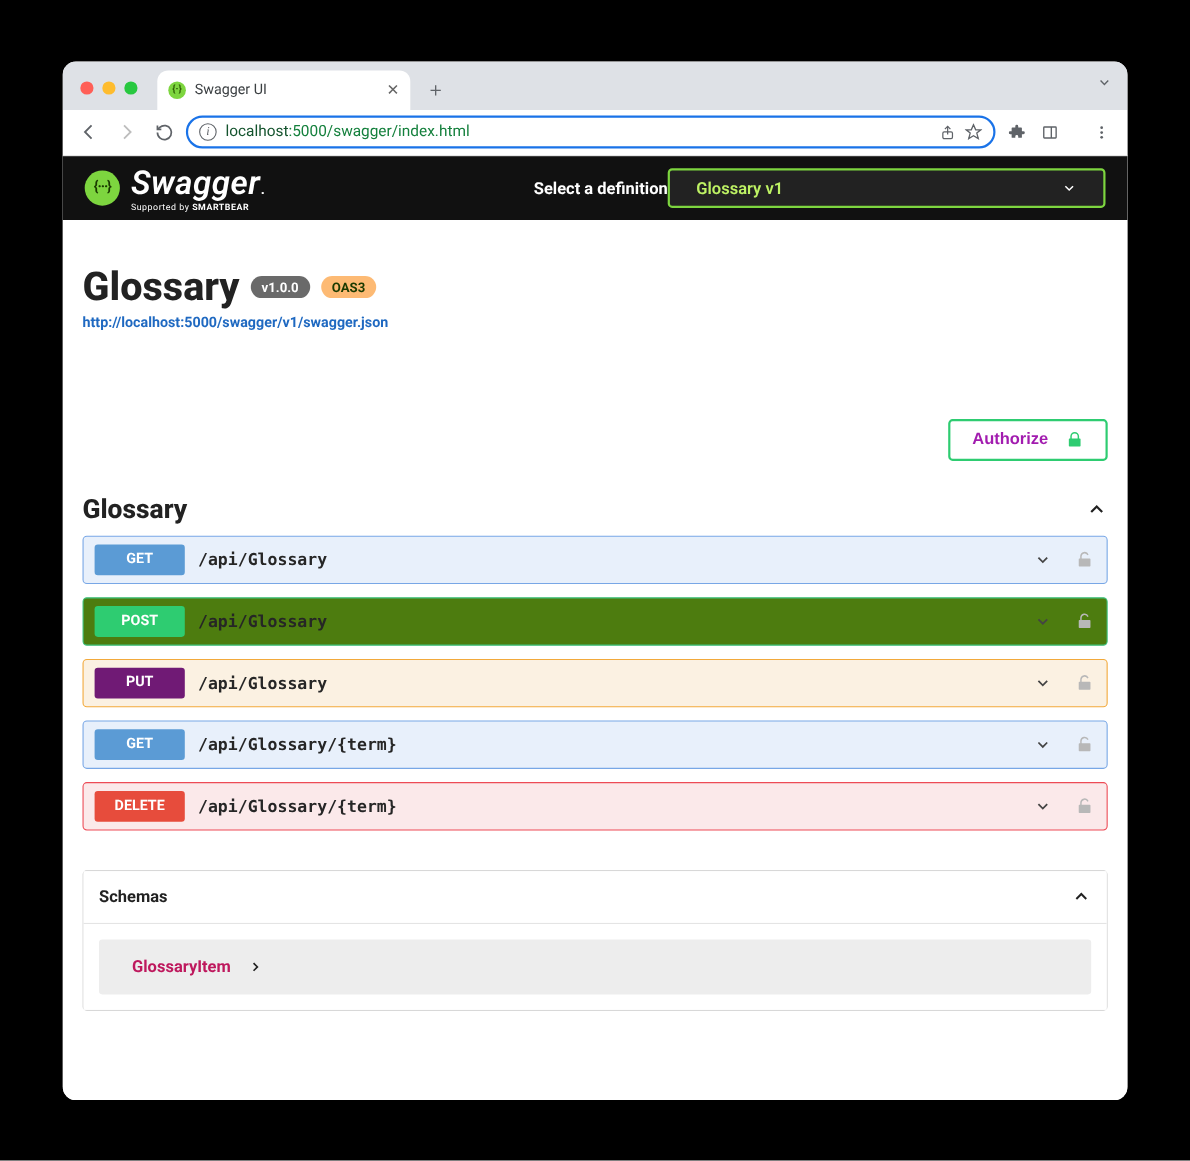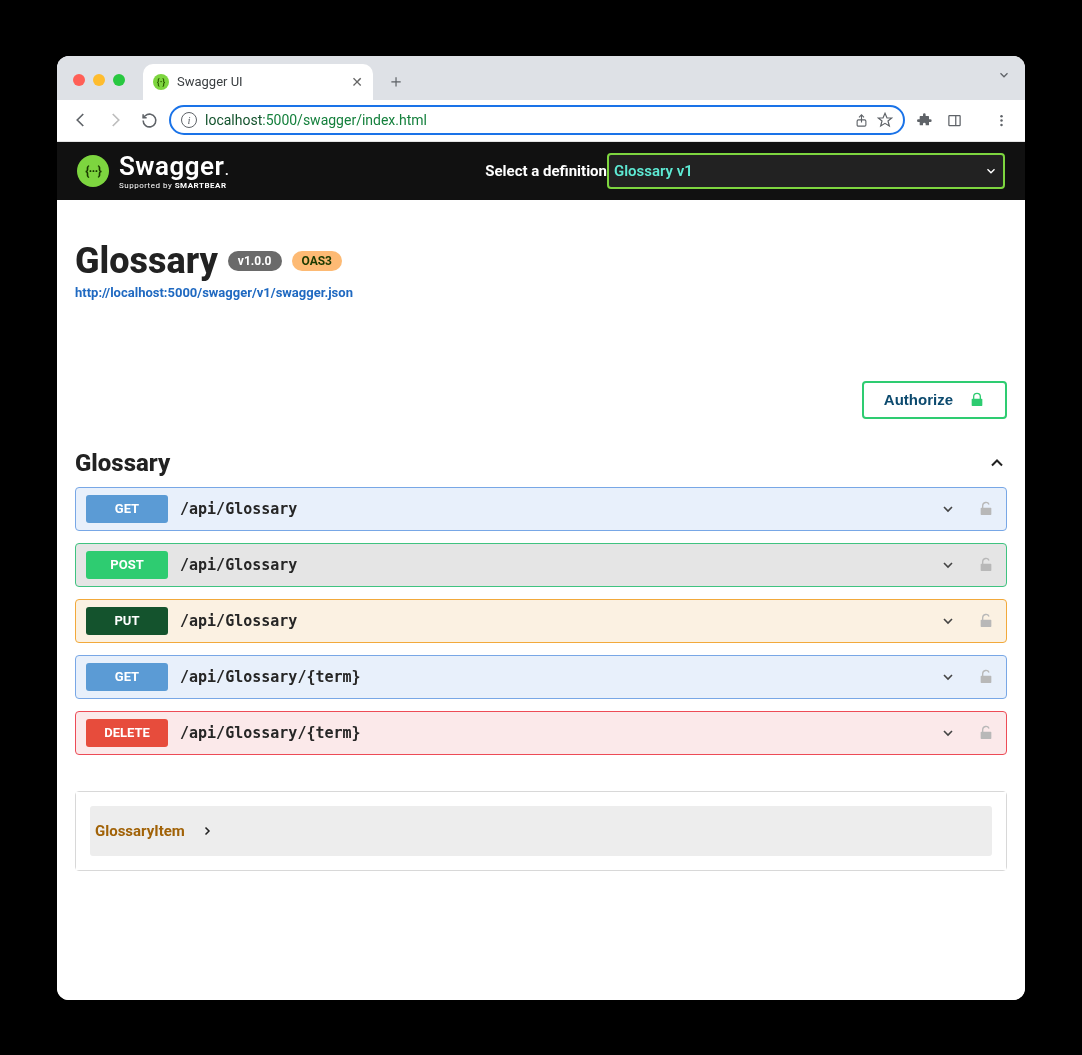--- a/index.html
+++ b/index.html
@@ -95,44 +95,44 @@
     padding:0 20px;
   }
   .swagger-logo{display:flex;align-items:center;gap:10px;}
   .swagger-logo .circle{
     width:32px;height:32px;border-radius:50%;
     background:#7dd53f;
     display:flex;align-items:center;justify-content:center;
     color:#1a3a00;font-weight:bold;font-size:13px;letter-spacing:-1px;
   }
   .swagger-logo .text{color:#fff;}
-  .swagger-logo .text .big{font-size:26px;font-weight:600;letter-spacing:0.5px;}
+  .swagger-logo .text .big{font-size:30px;font-weight:600;letter-spacing:0.5px;font-style:italic;}
   .swagger-logo .text .small{font-size:8px;display:block;letter-spacing:0.5px;}
   .swagger-logo .text .small b{font-weight:700;}
   .topbar-spacer{flex:1;}
   .select-label{color:#fff;font-weight:700;font-size:15px;margin-right:0;}
   .definition-select{
     width:398px;height:36px;
     border:2px solid #7dd53f;border-radius:4px;
-    background:#222;color:#5eead4;
+    background:#222;color:#bef264;
     display:flex;align-items:center;justify-content:space-between;
-    padding:0 5px;font-size:15px;font-weight:600;
+    padding:0 24px;font-size:15px;font-weight:600;
   }
   
   .content{flex:1; overflow:auto; background:#fff; padding:0 18px 30px;}
   .info-block{padding:40px 0 10px;}
   .api-title{display:flex;align-items:center;gap:10px;}
   .api-title h1{font-size:36px;font-weight:800;color:#222;}
   .pill{border-radius:14px;padding:3px 10px;font-size:12px;font-weight:700;color:#fff;}
   .pill.ver{background:#6a6a6a;}
   .pill.oas{background:#fdba74;color:#1a3a00;}
   .spec-link{color:#1f69c1;font-size:13px;text-decoration:none;font-weight:bold;}
   .authorize-row{display:flex;justify-content:flex-end;margin:70px 0 30px;}
   .authorize-btn{
-    border:2px solid #2ecc71;background:#fff;color:#0c4a6e;
+    border:2px solid #2ecc71;background:#fff;color:#a21caf;
     border-radius:4px;height:38px;padding:0 20px;
     display:flex;align-items:center;gap:16px;
     font-size:15px;font-weight:700;
   }
   
   .tag-header{display:flex;align-items:center;justify-content:space-between;margin:16px 0 10px;}
   .tag-header h2{font-size:24px;font-weight:800;color:#222;}
   .tag-header .caret{color:#333;}
   
   .op{
@@ -147,39 +147,39 @@
   .op .method{
     width:82px;height:28px;border-radius:3px;
     display:flex;align-items:center;justify-content:center;
     color:#fff;font-weight:700;font-size:13px;
   }
   .op .path{color:#262626;font-weight:600;font-size:15px;font-family:ui-monospace,Menlo,Consolas,monospace;}
   .op .spacer{flex:1;}
   .op .chev, .op .lock{color:#555;}
   .op .lock{color:#b4b4b4;margin-left:10px;margin-right:2px;}
   .op.get{background:#e8f0fb;border-color:#78a7e6;} .op.get .method{background:#5b9bd5;}
-  .op.post{background:#e5e5e5;border-color:#3fc380;} .op.post .method{background:#2ecc71;}
-  .op.put{background:#fbf1e2;border-color:#f2a93b;} .op.put .method{background:#14532d;}
+  .op.post{background:#4d7c0f;border-color:#3fc380;} .op.post .method{background:#2ecc71;}
+  .op.put{background:#fbf1e2;border-color:#f2a93b;} .op.put .method{background:#701a75;}
   .op.delete{background:#fbe9ea;border-color:#ed4b56;} .op.delete .method{background:#e74c3c;}
   
   .schemas{
     margin-top:36px;
     border:1px solid #d8d8d8;
     border-radius:4px;
     background:#fff;
   }
   .schemas-head{
     height:48px;display:flex;align-items:center;justify-content:space-between;
     padding:0 14px;font-weight:700;font-size:15px;color:#222;background:#fff;border-bottom:1px solid #e4e4e4;
   }
   .schemas-body{background:#fff;padding:14px;}
   .schema-item{
     background:#ededed;border-radius:3px;height:50px;
-    display:flex;align-items:center;gap:16px;padding:0 5px;
-    font-weight:700;font-size:15px;color:#a16207;
+    display:flex;align-items:center;gap:16px;padding:0 30px;
+    font-weight:700;font-size:15px;color:#be185d;
   }
   svg{display:block;}
 </style>
 </head>
 <body>
 
 <div class="browser-window">
 
   <div class="tabbar">
     <div class="traffic-lights">
@@ -377,20 +377,26 @@
           </span>
           <span class="lock">
             <svg width="16" height="16" viewBox="0 0 24 24" fill="#b8b8b8">
               <path d="M6 10V7a6 6 0 0 1 11.5-2.3l-1.8 1A4 4 0 0 0 8 7v3h11a1 1 0 0 1 1 1v9a1 1 0 0 1-1 1H5a1 1 0 0 1-1-1v-9a1 1 0 0 1 1-1h1z"></path>
             </svg>
           </span>
         </div>
       </div>
 
     <div class="schemas">
+      <div class="schemas-head">
+        <span>Schemas</span>
+        <svg width="18" height="18" viewBox="0 0 24 24" fill="none" stroke="#222" stroke-width="2.4">
+            <polyline points="6 15 12 9 18 15"></polyline>
+          </svg>
+      </div>
       <div class="schemas-body" id="schemas-body">
           <div class="schema-item">
             <span>GlossaryItem</span>
             <svg width="12" height="12" viewBox="0 0 24 24" fill="none" stroke="#222" stroke-width="3">
               <polyline points="9 5 16 12 9 19"></polyline>
             </svg>
           </div>
         </div>
     </div>
 

